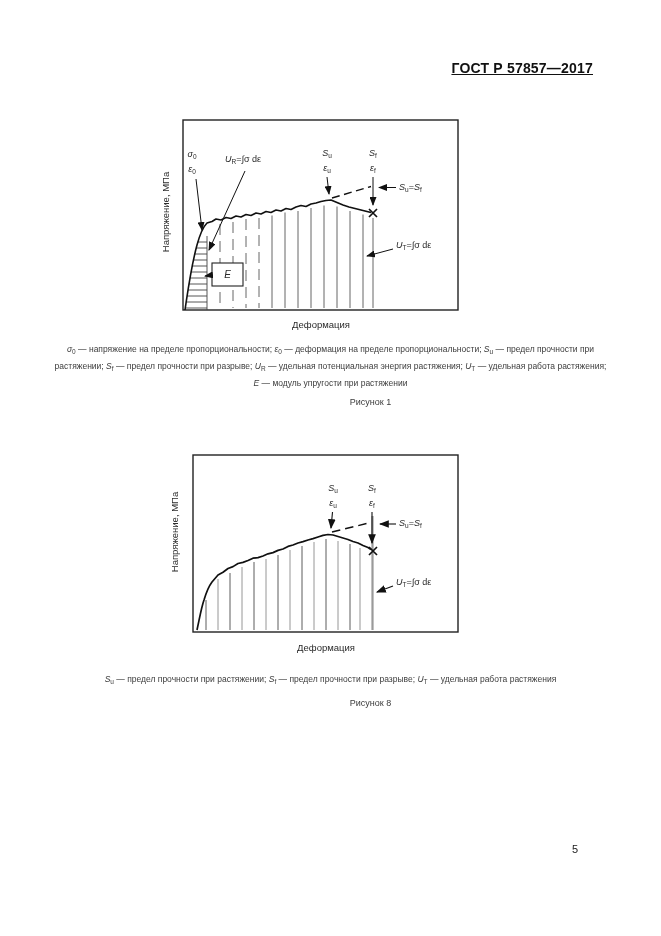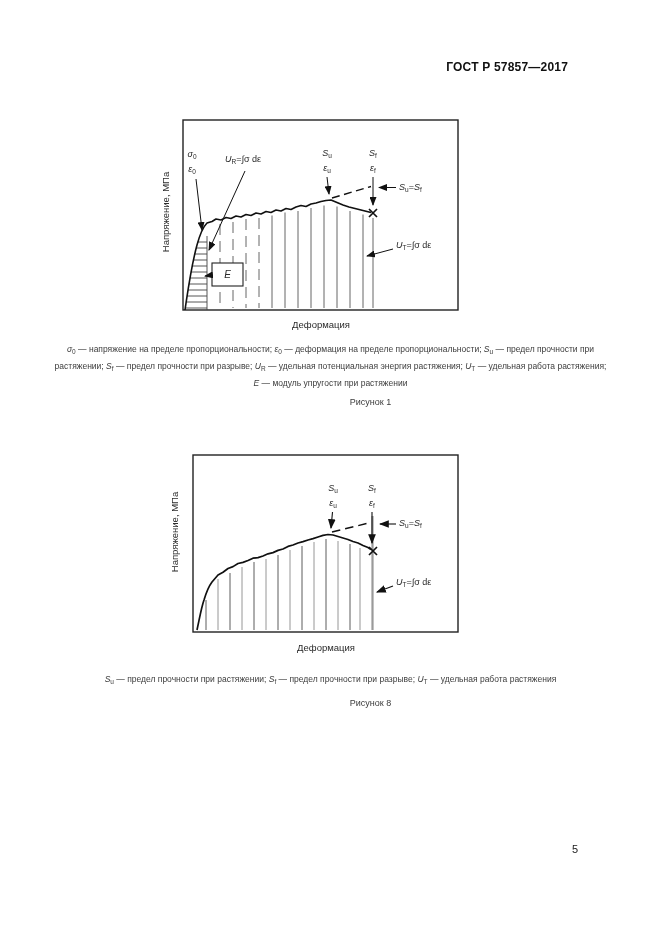--- a/index.html
+++ b/index.html
@@ -1,22 +1,22 @@
 <!DOCTYPE html>
 <html><head>
 <meta charset="utf-8">
 <style>
   html,body{margin:0;padding:0;background:#ffffff;}
   .page{
     position:relative;width:661px;height:936px;background:#ffffff;overflow:hidden;
     font-family:"Liberation Sans",sans-serif;color:#1c1c1c;
   }
   .header{
-    position:absolute;top:60px;left:0;right:93px;text-align:right;
-    font-size:12px;font-weight:bold;letter-spacing:.2px;color:#111;
+    position:absolute;top:60px;left:0;right:68px;text-align:right;
+    font-size:14px;font-weight:bold;letter-spacing:.2px;color:#111;text-decoration:underline;
   }
   .fig{position:absolute;}
   .fig svg{position:absolute;left:0;top:0;}
   svg text{font-family:"Liberation Sans",sans-serif;fill:#2a2a2a;}
   .flabel{
     position:absolute;font-size:9px;font-style:normal;color:#2a2a2a;
     line-height:13px;white-space:nowrap;
   }
   .flabel i{font-style:italic;}
   .flabel sub{font-size:6.5px;vertical-align:-2px;}

